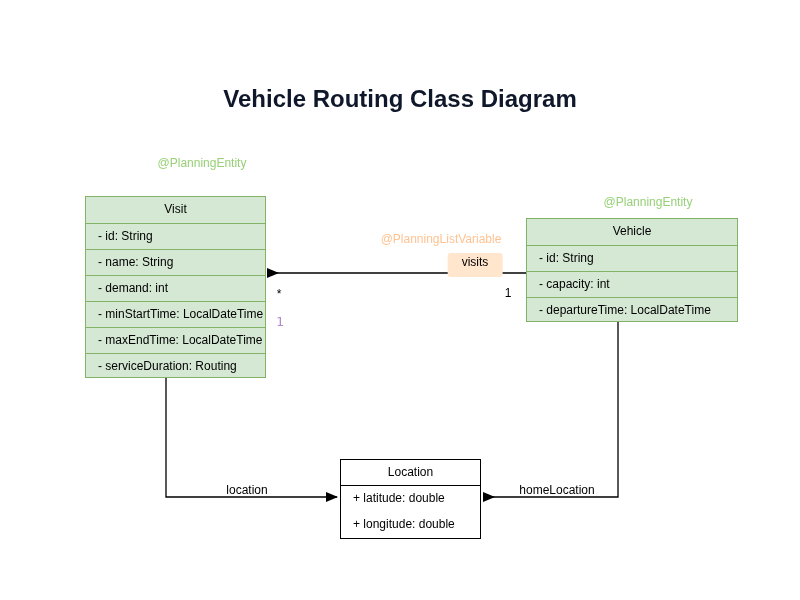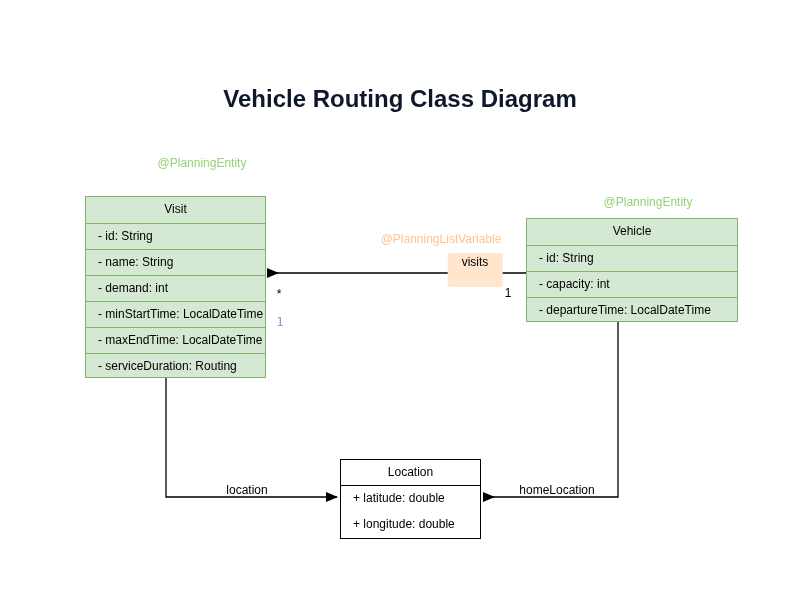--- a/index.html
+++ b/index.html
@@ -70,21 +70,21 @@
     white-space: nowrap;
     color: #000000;
   }
   .edge-badge {
     position: absolute;
     transform: translateX(-50%);
     background: #ffe6cc;
     border-radius: 3px;
     font-size: 12px;
     line-height: 19px;
-    height: 34px;
+    height: 24px;
     padding: 0 14px;
     text-align: center;
     white-space: nowrap;
     color: #000000;
   }
   .multiplicity {
     position: absolute;
     transform: translate(-50%, -50%);
     font-size: 12px;
     color: #000000;

